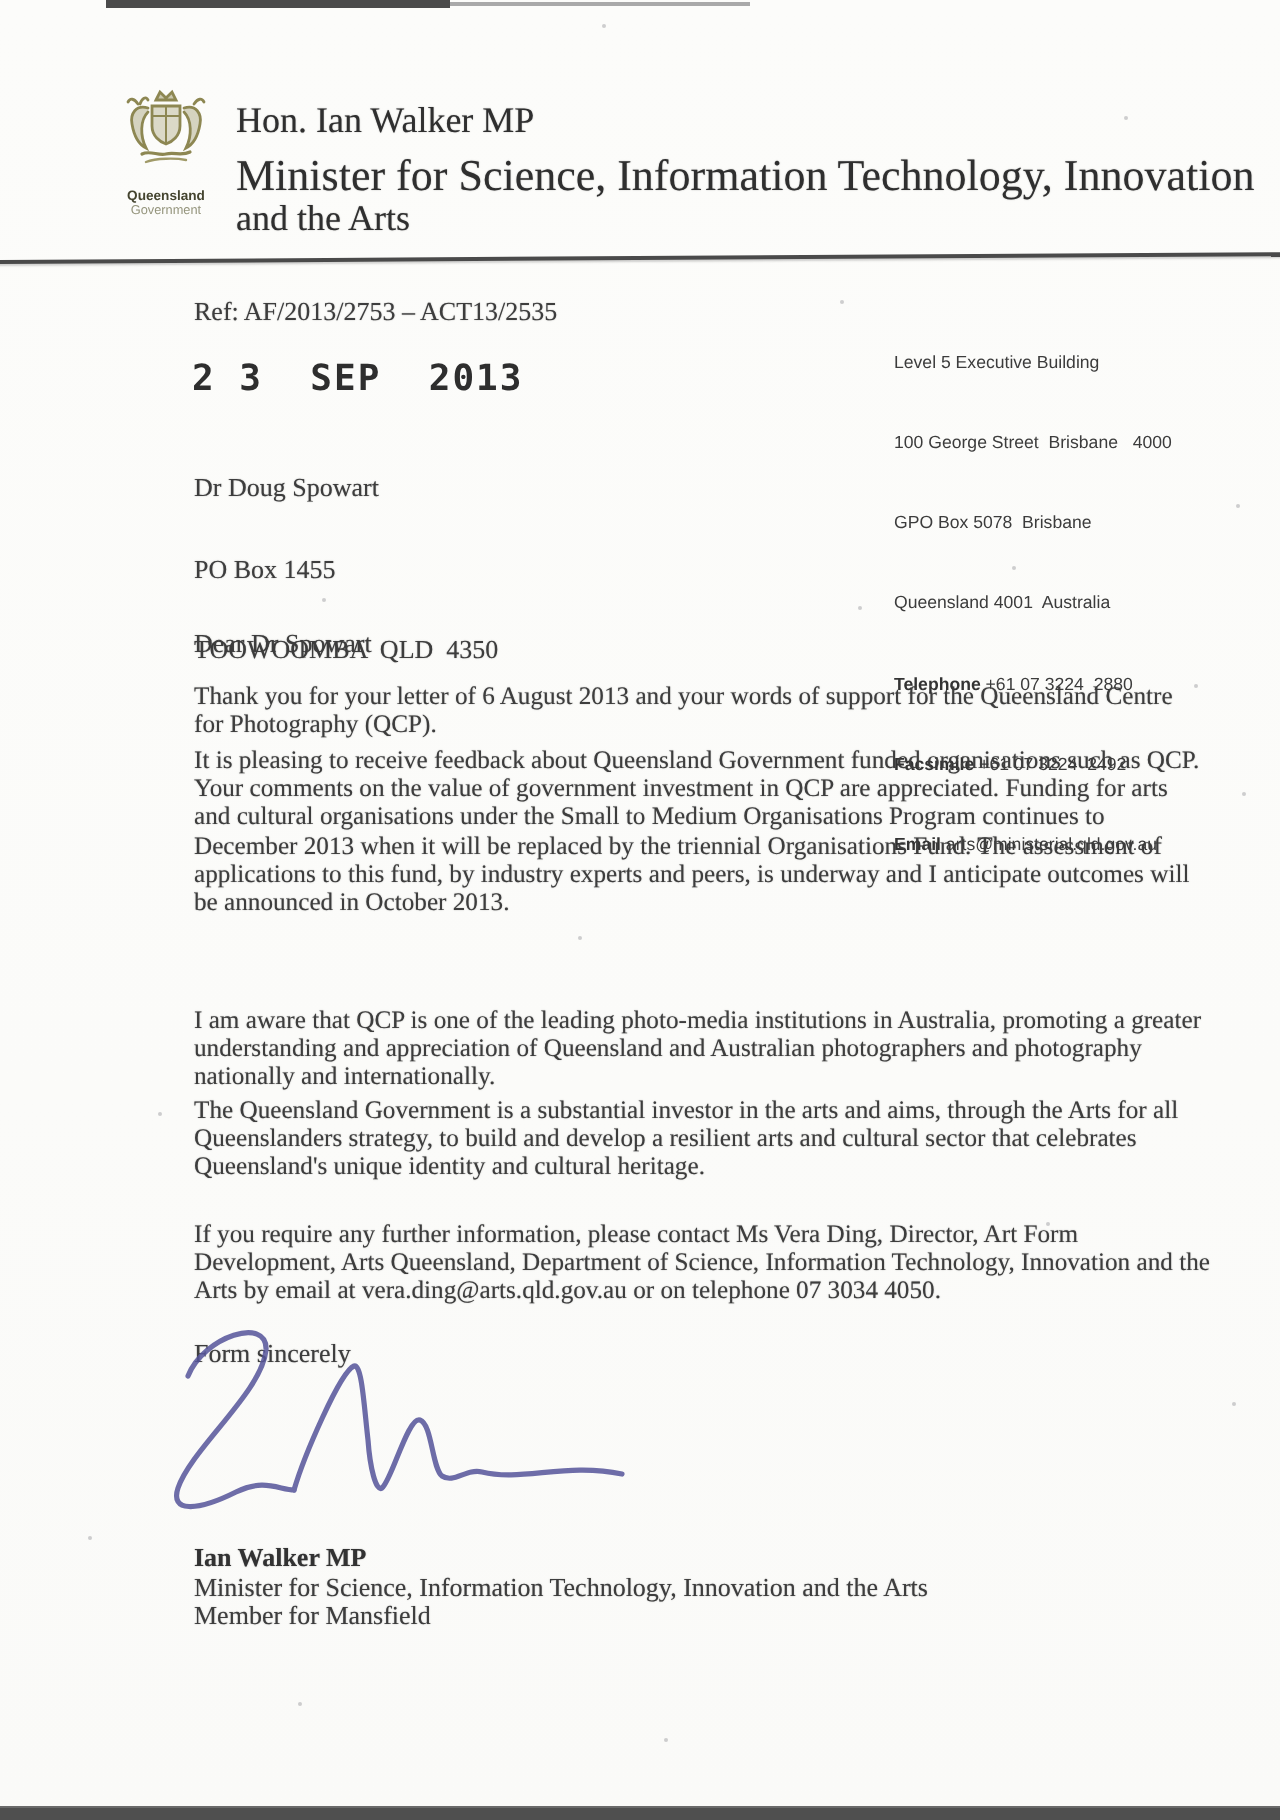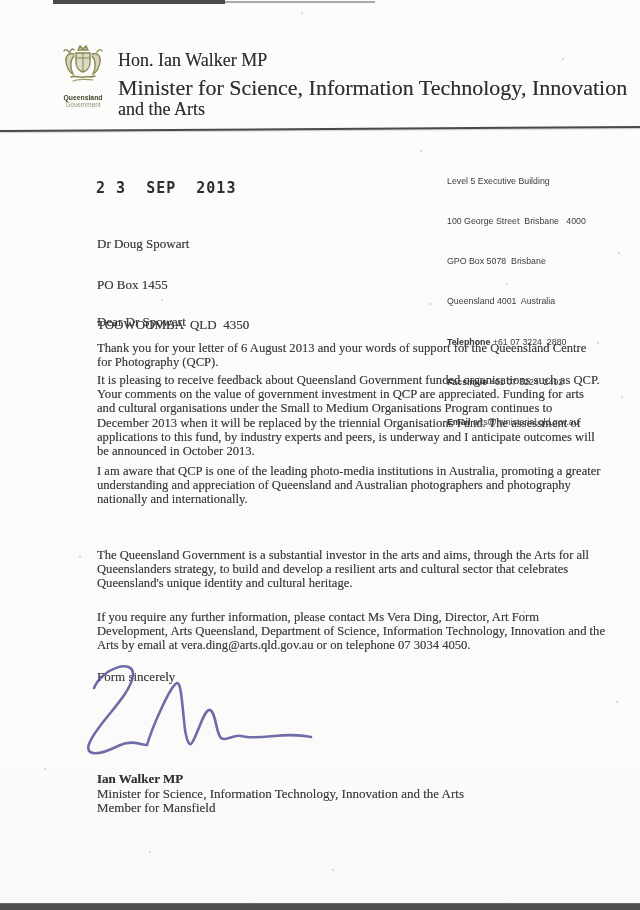--- a/index.html
+++ b/index.html
@@ -21,32 +21,32 @@
   .logo-wrap{left:60px;top:44px;width:46px;text-align:center;}
   .logo-label-top{font-family:"Liberation Sans",sans-serif;font-size:6.8px;font-weight:700;color:#44442f;letter-spacing:0;line-height:7px;}
   .logo-label-bot{font-family:"Liberation Sans",sans-serif;font-size:6.4px;color:#94947c;line-height:7px;}
   .header-rule{left:-4px;top:130px;width:650px;height:2px;background:#4a4a4a;transform:rotate(-0.35deg);transform-origin:left center;box-shadow:0 1px 1px rgba(80,80,80,0.25);}
   
   .edge-top-dark{left:53px;top:0;width:172px;height:4px;background:#4b4b4b;}
   .edge-top-faint{left:225px;top:1px;width:150px;height:2px;background:#a9a9a9;}
   .edge-bottom{left:0;top:903px;width:640px;height:7px;background:#4f4f4f;border-top:1px solid #6a6a6a;}
   
   .ref-line{left:97px;top:148px;font-size:13px;}
-  .date-stamp{left:96px;top:179px;font-family:"DejaVu Sans Mono",monospace;font-size:15px;font-weight:700;color:#2e2e2e;letter-spacing:1px;white-space:pre-wrap;}
+  .date-stamp{left:96px;top:179px;font-family:"DejaVu Sans Mono",monospace;font-size:18px;font-weight:700;color:#2e2e2e;letter-spacing:1px;white-space:pre-wrap;}
   .recipient{left:97px;top:210px;font-size:13px;line-height:13.5px;white-space:pre-wrap;}
   .recipient-email{left:97px;top:261px;font-size:13px;}
   
   .office{left:447px;top:148px;font-family:"Liberation Sans",sans-serif;font-size:8.8px;color:#3c3c3c;line-height:13.4px;white-space:pre-wrap;}
   .office b{font-weight:700;color:#333;}
   
   .salutation{left:97px;top:314px;font-size:13px;}
   .para{left:97px;font-size:12.6px;line-height:14.2px;width:505px;}
   .p1{top:341px;}
   .p2{top:373px;}
-  .p3{top:464px;}
+  .p3{top:503px;}
   .p4{top:548px;}
   .p5{top:610px;width:512px;}
   .closing{left:97px;top:669px;font-size:13px;}
   
   .sig{left:80px;top:658px;width:245px;height:110px;}
   .signatory-name{left:97px;top:771px;font-size:13px;font-weight:700;color:#323232;}
   .signatory-title{left:97px;top:786px;font-size:13px;}
   .signatory-role{left:97px;top:800px;font-size:13px;}
   
   .speck{position:absolute;width:2px;height:2px;border-radius:50%;background:rgba(120,120,125,0.35);}
@@ -81,20 +81,21 @@
     </svg>
     <div class="logo-label-top">Queensland</div>
     <div class="logo-label-bot">Government</div>
   </div>
 
   <div class="abs minister-name scan">Hon. Ian Walker MP</div>
   <div class="abs minister-t1 scan">Minister for Science, Information Technology, Innovation</div>
   <div class="abs minister-t2 scan">and the Arts</div>
   <div class="abs header-rule"></div>
 
+  <div class="abs ref-line scan">Ref: AF/2013/2753 – ACT13/2535</div>
   <div class="abs date-stamp">2 3  SEP  2013</div>
 
   <div class="abs recipient scan">
     <div>Dr Doug Spowart</div>
     <div>PO Box 1455</div>
     <div>TOOWOOMBA  QLD  4350</div>
   </div>
 
   <div class="abs office">
     <div>Level 5 Executive Building</div>

